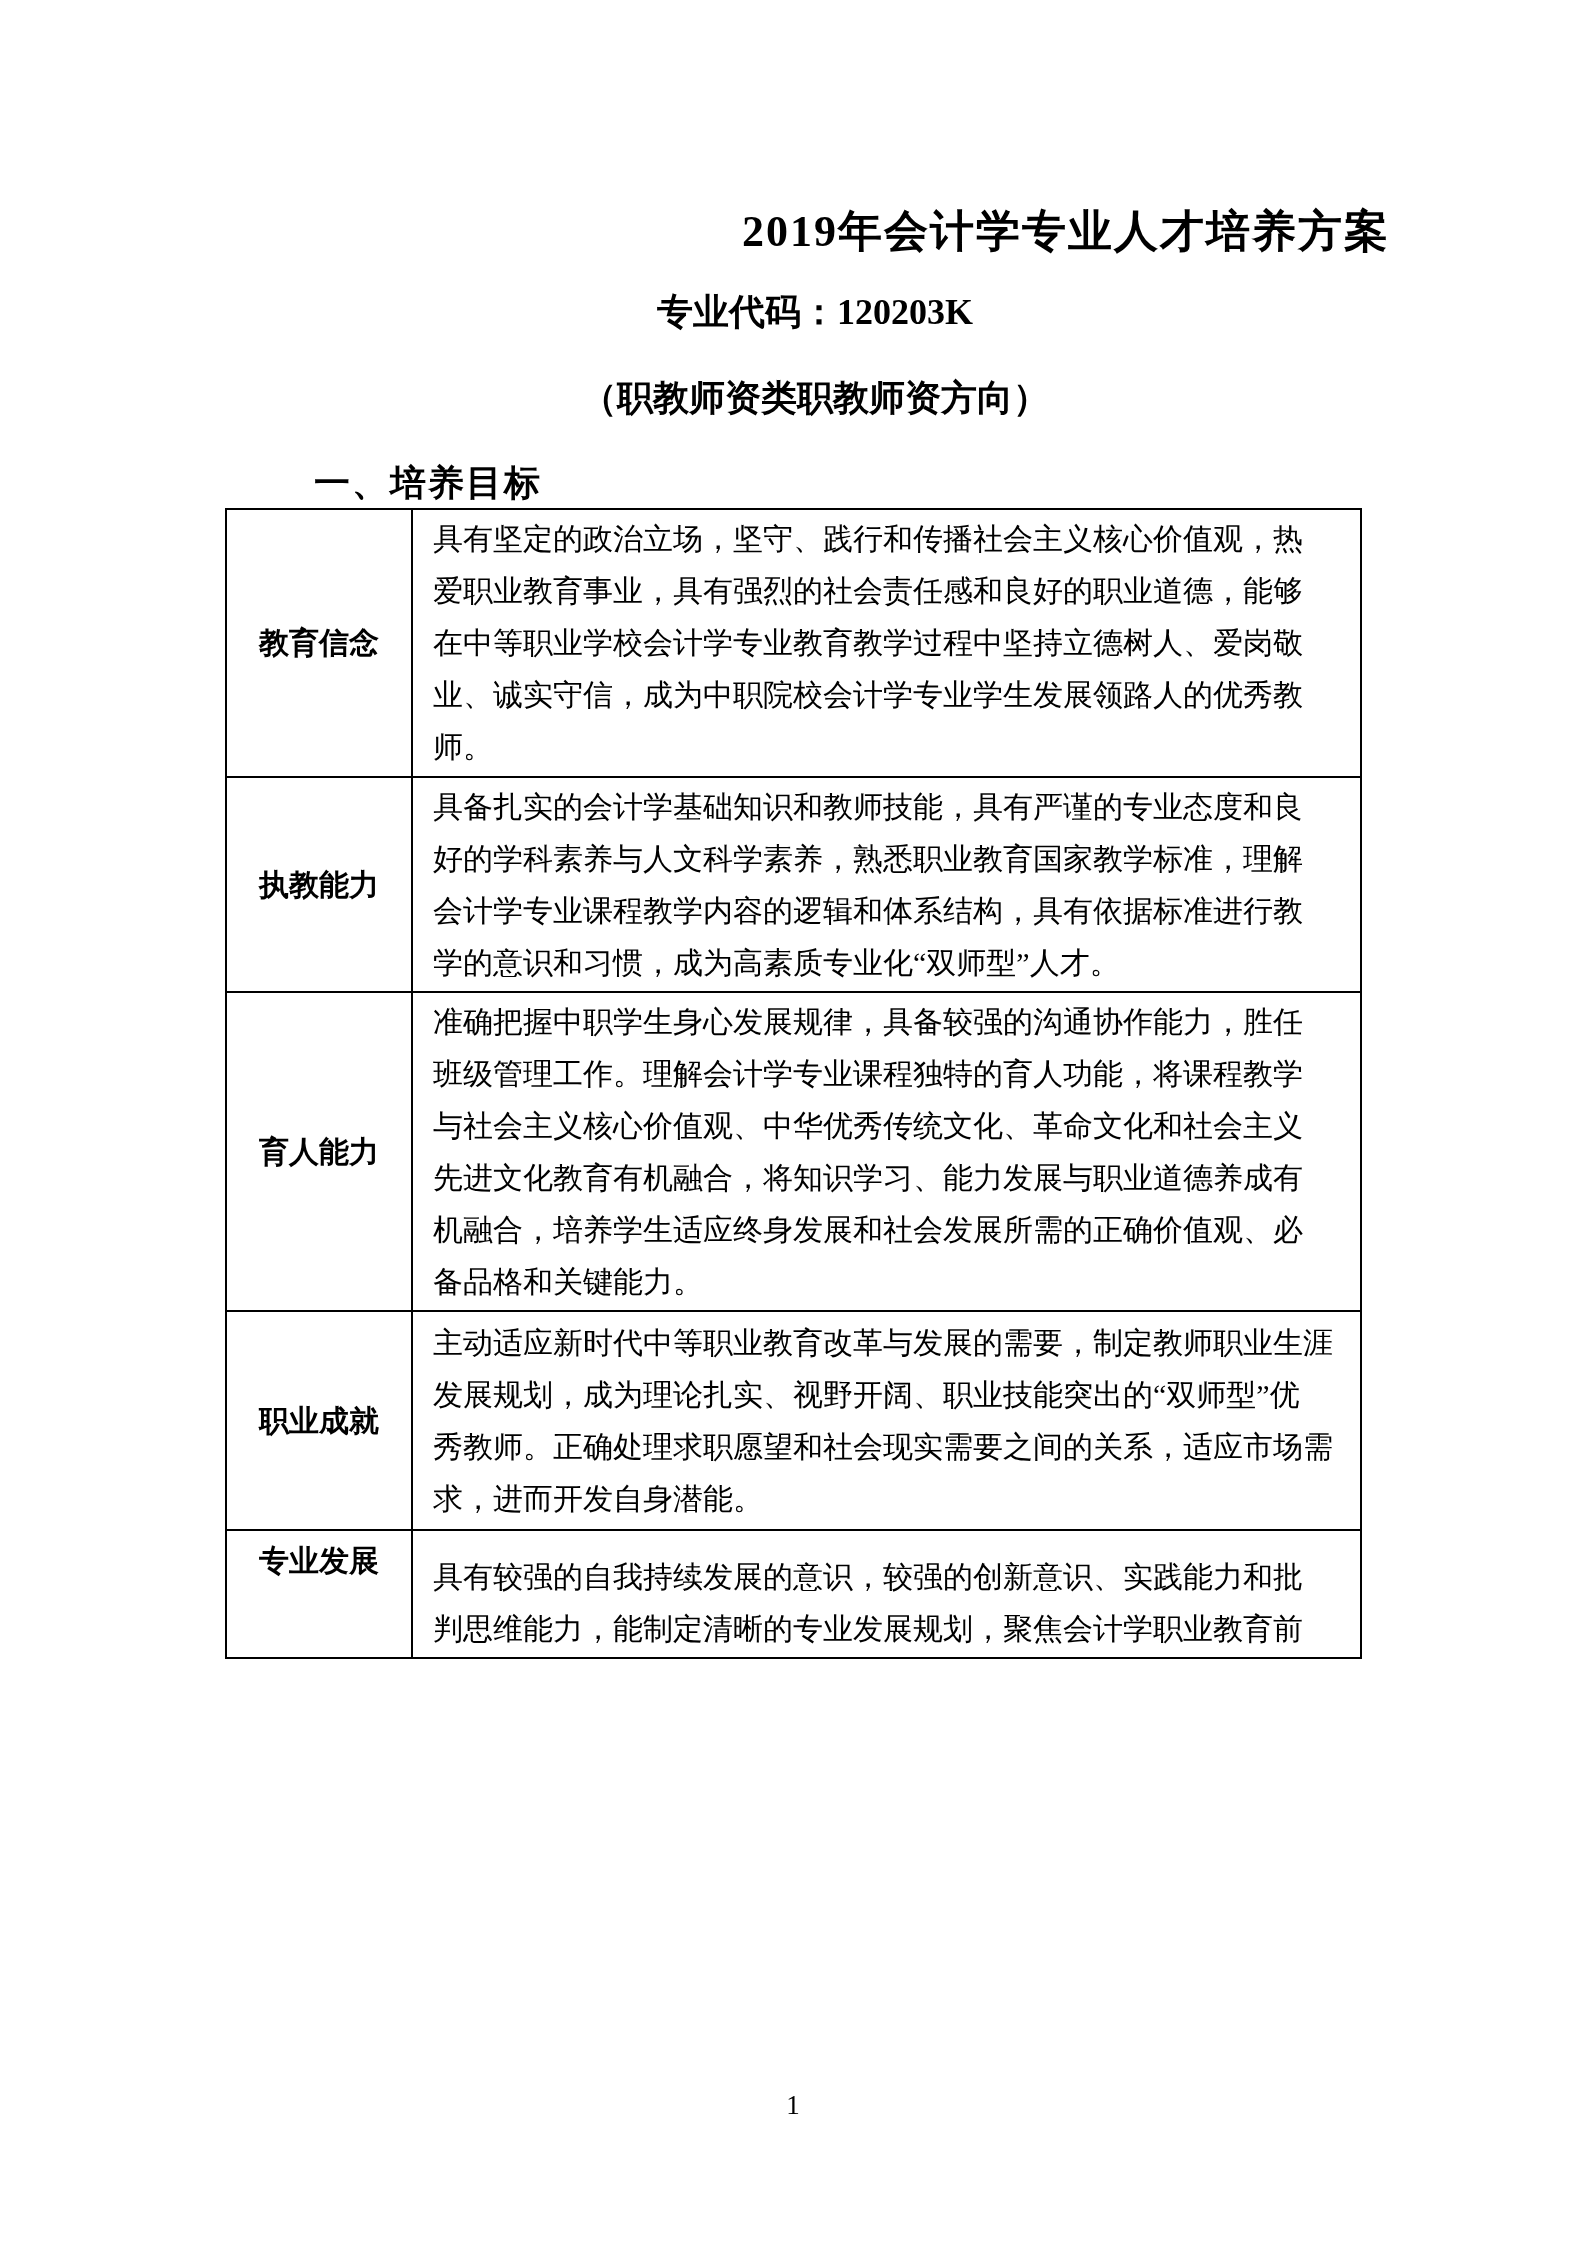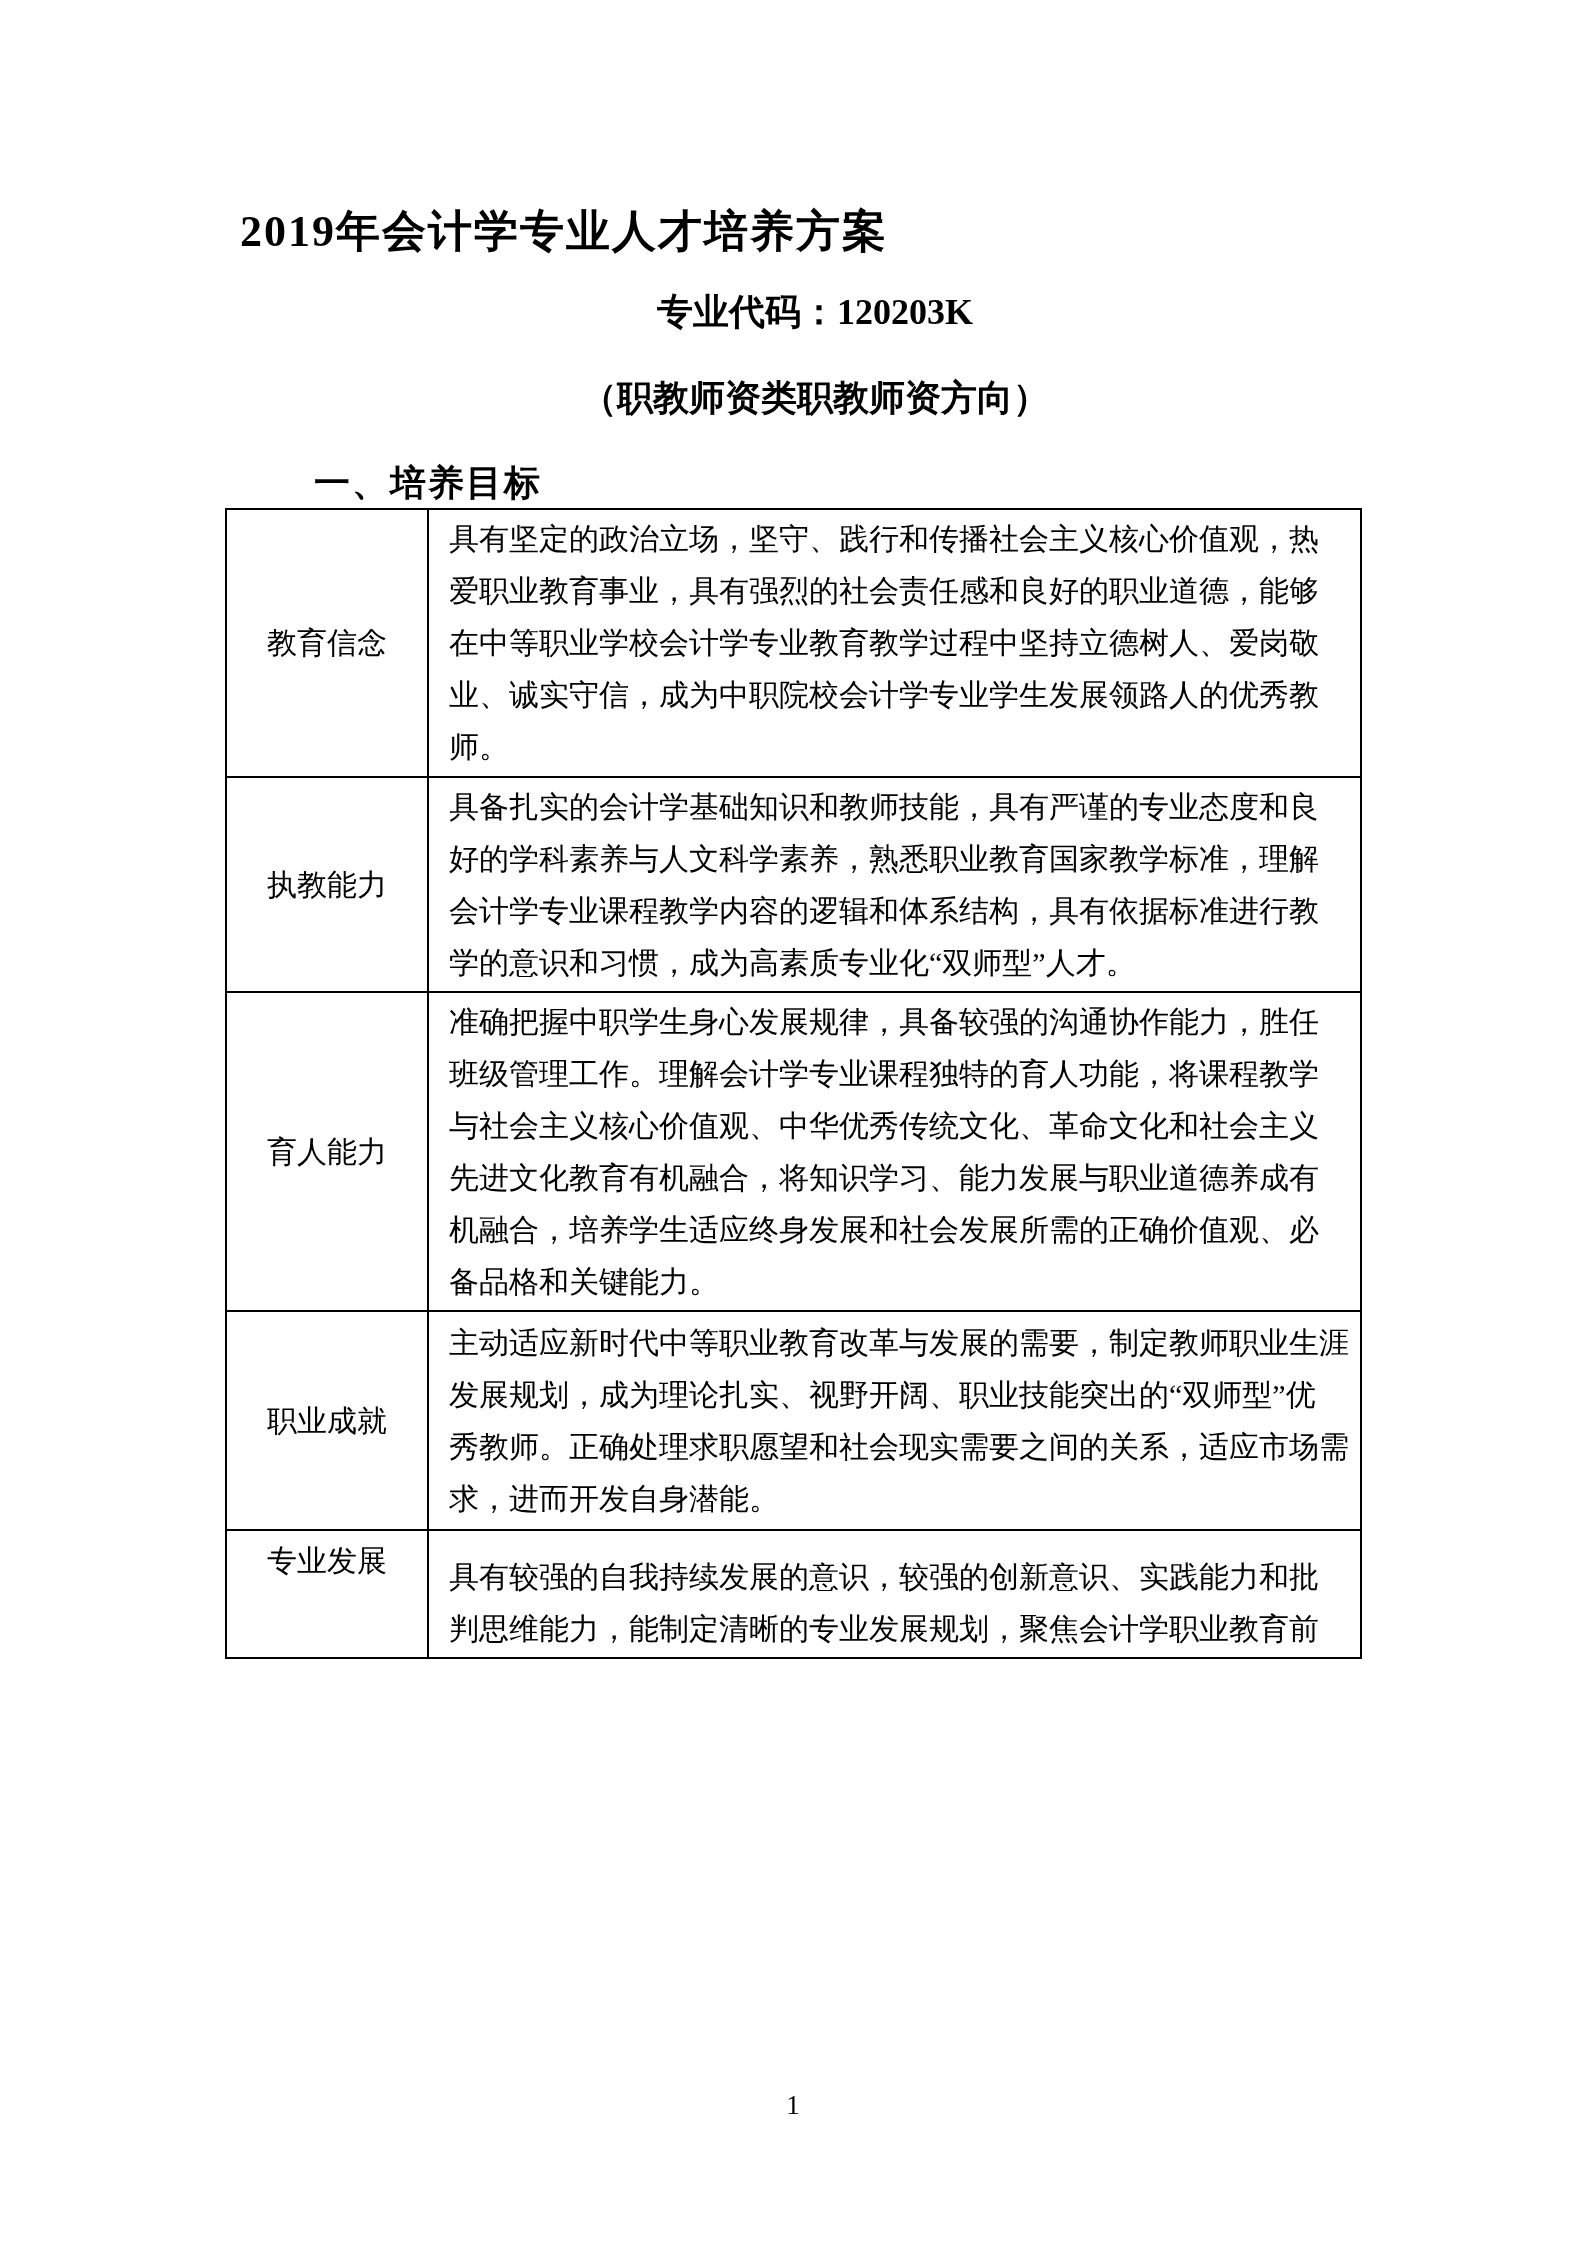--- a/index.html
+++ b/index.html
@@ -10,21 +10,21 @@
     margin:0 auto;
     background:#ffffff;
     color:#000;
     font-family:"Liberation Serif","DejaVu Serif",serif;
     overflow:hidden;
     box-sizing:border-box;
     padding:205px 196px 0 240px;
   }
   .doc-title{
     margin:0;
-    text-align:left;
+    text-align:right;
     font-size:44px;
     font-weight:bold;
     line-height:53px;
     letter-spacing:2px;
   }
   .doc-subtitle{
     margin:30px 0 0 0;
     text-align:center;
     font-size:36px;
     font-weight:bold;
@@ -65,21 +65,22 @@
   table.goals td{
     border:2px solid #000;
     font-size:30px;
     line-height:52px;
     letter-spacing:0;
   }
   td.lbl{
     width:184px;
     text-align:center;
     vertical-align:middle;
-    padding:8px;
+    padding:0;
+    font-weight:bold;
   }
   td.cnt{
     vertical-align:middle;
     padding:2px 0 2px 20px;
     white-space:pre-line;
   }
   tr.r1{height:268px;}
   tr.r2{height:215px;}
   tr.r3{height:319px;}
   tr.r4{height:219px;}

